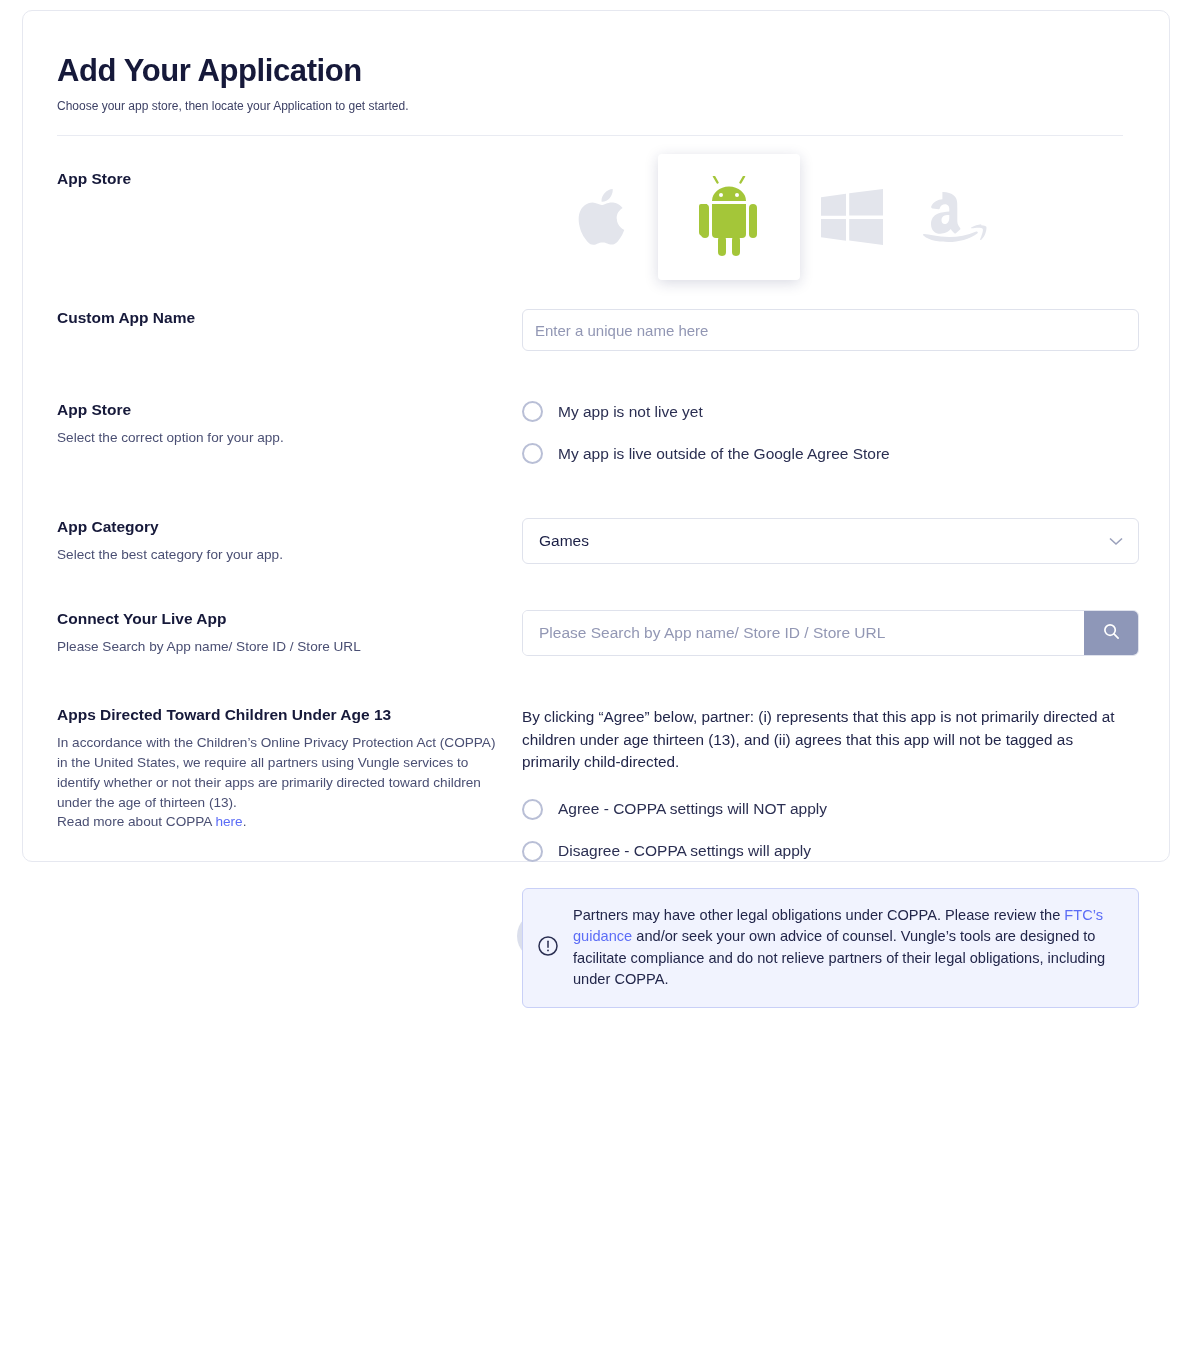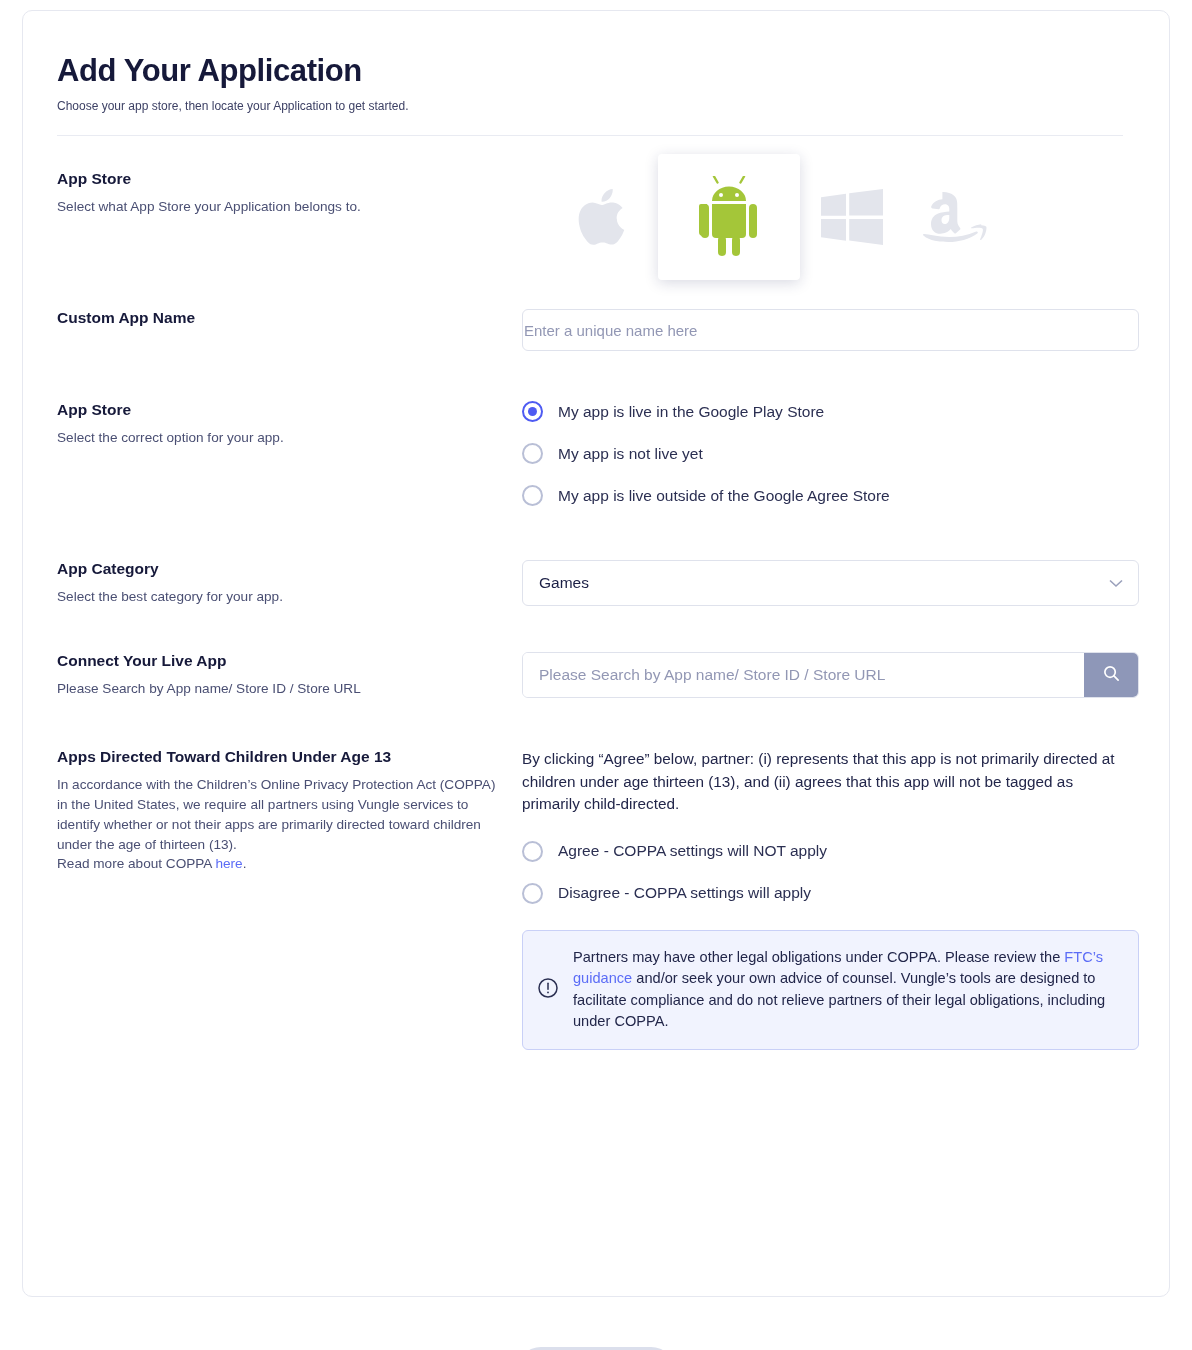--- a/index.html
+++ b/index.html
@@ -16,21 +16,21 @@
     min-height: 1350px;
     padding: 10px 22px 0 22px;
   }
 
   .card {
     border: 1px solid #e6e8f0;
     border-radius: 10px;
     background: #fff;
     padding: 36px 46px 30px 34px;
     position: relative;
-    height: 1287px;
+    height: 852px;
   }
 
   h1.title {
     font-size: 31px;
     font-weight: 700;
     letter-spacing: -0.4px;
     margin: 6px 0 10px 0;
     color: #16193a;
   }
   .subtitle {
@@ -96,21 +96,21 @@
     height: 126px;
   }
   .store svg { display: block; }
 
   
   .tinput {
     width: 617px;
     height: 42px;
     border: 1px solid #dfe2ec;
     border-radius: 6px;
-    padding: 0 1px;
+    padding: 0 12px;
     font-size: 15px;
     font-family: "Liberation Sans", sans-serif;
     color: #16193a;
     outline: none;
     background: #fff;
   }
   .tinput::placeholder { color: #9297b4; }
 
   
   .radio-row {
@@ -251,21 +251,20 @@
 <div class="page">
   <div class="card">
 
     <h1 class="title">Add Your Application</h1>
     <p class="subtitle">Choose your app store, then locate your Application to get started.</p>
     <div class="divider"></div>
 
     <div class="row">
       <div class="left">
         <div class="lbl">App Store</div>
-        <div class="help">Select what App Store your Application belongs to.</div>
       </div>
       <div class="right">
         <div class="stores">
 
           <div class="store">
             <span>
               <svg width="56" height="66" viewBox="0 0 56 66" fill="#e3e5ec">
                 <path d="M38.6 34.6c-.1-7 5.7-10.3 6-10.5-3.3-4.8-8.4-5.5-10.2-5.6-4.3-.4-8.5 2.6-10.7 2.6-2.2 0-5.6-2.5-9.2-2.5-4.7.1-9.1 2.8-11.5 7-4.9 8.5-1.3 21.2 3.5 28.1 2.4 3.4 5.2 7.2 8.9 7 3.6-.1 4.9-2.3 9.2-2.3 4.3 0 5.5 2.3 9.3 2.2 3.8-.1 6.2-3.4 8.5-6.9 2.7-3.9 3.8-7.8 3.9-8-.1 0-7.4-2.9-7.5-11.3zM31.8 13.9c1.9-2.4 3.2-5.6 2.9-8.9-2.8.1-6.2 1.9-8.2 4.2-1.8 2.1-3.4 5.4-2.9 8.6 3.1.2 6.3-1.6 8.2-3.9z"></path>
               </svg>
             </span>
@@ -323,24 +322,20 @@
       </div>
     </div>
 
     <div class="row mt-50">
       <div class="left">
         <div class="lbl">App Store</div>
         <div class="help">Select the correct option for your app.</div>
       </div>
       <div class="right">
         <div class="radio-row">
-          <span class="radio checked"></span>
-          <span class="radio-lbl">My app is live in the Google Play Store</span>
-        </div>
-        <div class="radio-row">
           <span class="radio"></span>
           <span class="radio-lbl">My app is not live yet</span>
         </div>
         <div class="radio-row">
           <span class="radio"></span>
           <span class="radio-lbl">My app is live outside of the Google Agree Store</span>
         </div>
       </div>
     </div>
 

